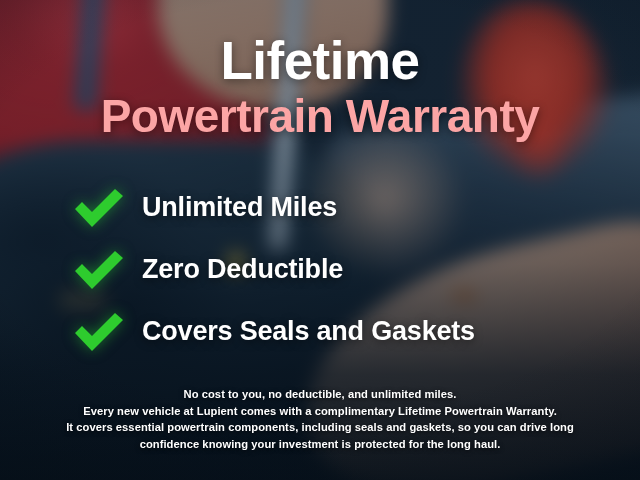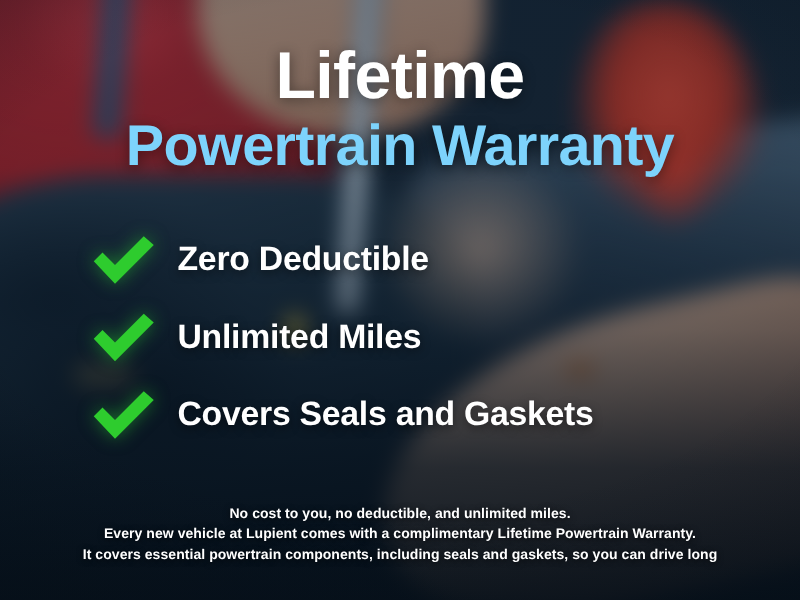--- a/index.html
+++ b/index.html
@@ -115,21 +115,21 @@
   
   .content { position:absolute; inset:0;padding-left:48px; }
 
   .headline { position:absolute; left:0; right:0; top:34px; text-align:center; }
   .h-line1 {
     font-size:53px; line-height:54px; font-weight:bold; color:#fff;
     letter-spacing:-0.5px;
     text-shadow:0 2px 10px rgba(0,0,0,.45);
   }
   .h-line2 {
-    font-size:46px; line-height:52px; font-weight:bold; color:#7dd3fc;
+    font-size:46px; line-height:52px; font-weight:bold; color:#fca5a5;
     letter-spacing:-0.5px; margin-top:2px;
     text-shadow:0 2px 10px rgba(0,0,0,.45);
   }
 
   .bullets { position:absolute; left:70px; top:176px; width:540px; }
   .bullet { display:flex; align-items:center; height:62px; }
   .check { width:58px; height:44px; flex:0 0 58px; display:block; filter:drop-shadow(0 0 7px rgba(40,190,50,.55)); }
   .bullet-label {
     font-size:27px; font-weight:bold; color:#fff; letter-spacing:-0.2px;
     margin-left:14px; white-space:nowrap;
@@ -180,39 +180,40 @@
       <div class="h-line1">Lifetime</div>
       <div class="h-line2">Powertrain Warranty</div>
     </div>
 
     <div class="bullets">
 
       <div class="bullet">
         <svg class="check" viewBox="0 0 58 44">
           <path d="M5 24 L12 17 L22 27 L45 4 L53 11 L22 42 Z" fill="#2ECC2E"></path>
         </svg>
-        <span class="bullet-label">Zero Deductible</span>
+        <span class="bullet-label">Unlimited Miles</span>
       </div>
 
       <div class="bullet">
         <svg class="check" viewBox="0 0 58 44">
           <path d="M5 24 L12 17 L22 27 L45 4 L53 11 L22 42 Z" fill="#2ECC2E"></path>
         </svg>
-        <span class="bullet-label">Unlimited Miles</span>
+        <span class="bullet-label">Zero Deductible</span>
       </div>
 
       <div class="bullet">
         <svg class="check" viewBox="0 0 58 44">
           <path d="M5 24 L12 17 L22 27 L45 4 L53 11 L22 42 Z" fill="#2ECC2E"></path>
         </svg>
         <span class="bullet-label">Covers Seals and Gaskets</span>
       </div>
 
     </div>
 
     <div class="body-copy">
       <div class="body-line">No cost to you, no deductible, and unlimited miles.</div>
       <div class="body-line">Every new vehicle at Lupient comes with a complimentary Lifetime Powertrain Warranty.</div>
       <div class="body-line">It covers essential powertrain components, including seals and gaskets, so you can drive long</div>
+      <div class="body-line">confidence knowing your investment is protected for the long haul.</div>
     </div>
 
   </div>
 </div>
 
 </body></html>

